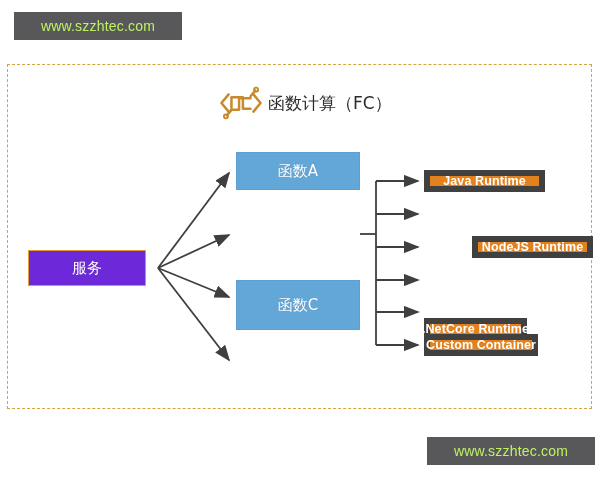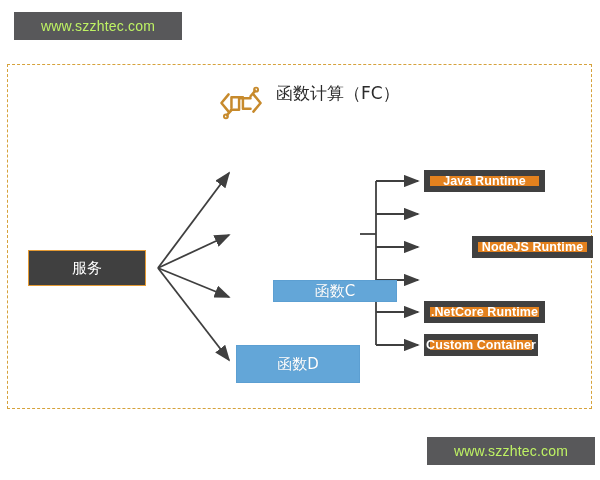--- a/index.html
+++ b/index.html
@@ -41,21 +41,22 @@
     border: 1.5px dashed #d6a23c;
     box-sizing: border-box;
   }
 
   
   #title-group {
     position: absolute;
     left: 218px;
     top: 82px;
     display: flex;
-    gap: 12px;
+    align-items: center;
+    gap: 4px;
   }
   #fc-logo { width: 46px; height: 42px; display: block; }
   #title-text {
     font-size: 17px;
     color: #2b2b2b;
     font-weight: 400;
     white-space: nowrap;
     font-family: "DejaVu Sans", "Liberation Sans", sans-serif;
   }
 
@@ -65,21 +66,21 @@
     box-sizing: border-box;
     display: flex;
     align-items: center;
     justify-content: center;
     color: #ffffff;
     white-space: nowrap;
     text-align: center;
   }
 
   .service-node {
-    background: #404040;
+    background: #6d28d9;
     border: 1px solid #e49a33;
     font-size: 15px;
     font-family: "DejaVu Sans", "Liberation Sans", sans-serif;
     text-shadow: 0 0 1px rgba(0,0,0,0.18);
   }
 
   .function-node {
     background: #63a6d8;
     border: 1px solid #5c9fd2;
     font-size: 15px;
@@ -153,23 +154,23 @@
         <line x1="376" y1="247" x2="418" y2="247"></line>
         <line x1="376" y1="280" x2="418" y2="280"></line>
         <line x1="376" y1="312" x2="418" y2="312"></line>
         <line x1="376" y1="345" x2="418" y2="345"></line>
       </g>
     </g>
   </svg>
 
   <div class="node service-node" style="left:28px; top:250px; width:118px; height:36px;">服务</div>
 
-  <div class="node function-node" style="left:236px; top:280px; width:124px; height:22px;margin-left:37px;">函数C</div>
-  <div class="node function-node" style="left:236px; top:345px; width:124px; height:38px;">函数D</div>
+  <div class="node function-node" style="left:236px; top:152px; width:124px; height:38px;">函数A</div>
+  <div class="node function-node" style="left:236px; top:280px; width:124px; height:50px;">函数C</div>
 
   <div class="node runtime-node" style="left:424px; top:170px; width:121px; height:22px;">Java Runtime</div>
   <div class="node runtime-node" style="left:424px; top:236px; width:121px; height:22px;margin-left:48px;">NodeJS Runtime</div>
-  <div class="node runtime-node" style="left:424px; top:301px; width:121px; height:22px;">.NetCore Runtime</div>
+  <div class="node runtime-node" style="left:424px; top:318px; width:103px; height:22px;">.NetCore Runtime</div>
   <div class="node runtime-node" style="left:424px; top:334px; width:114px; height:22px;">Custom Container</div>
 
   <div class="watermark" id="wm-bottom">www.szzhtec.com</div>
 
 </div>
 
 </body></html>

